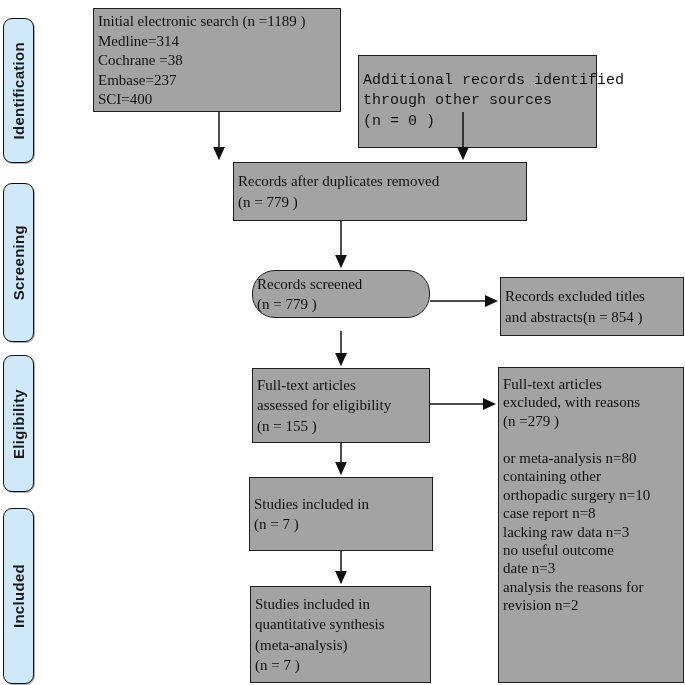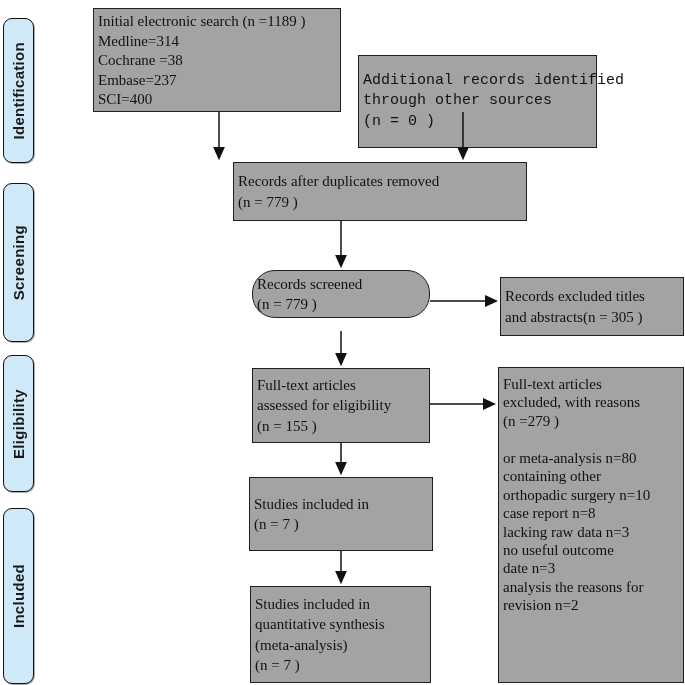--- a/index.html
+++ b/index.html
@@ -103,21 +103,21 @@
     <div class="line">(n = 779 )</div>
   </div>
 
   <div class="box" style="left:252px; top:270px; width:178px; height:48px;border-radius:23px;">
     <div class="line">Records screened</div>
     <div class="line">(n = 779 )</div>
   </div>
 
   <div class="box" style="left:500px; top:277px; width:184px; height:59px;">
     <div class="line">Records excluded titles</div>
-    <div class="line">and abstracts(n =  305 )</div>
+    <div class="line">and abstracts(n =  854 )</div>
   </div>
 
   <div class="box" style="left:252px; top:368px; width:178px; height:75px;">
     <div class="line">Full-text articles</div>
     <div class="line">assessed for eligibility</div>
     <div class="line">(n = 155 )</div>
   </div>
 
   <div class="box tall" style="left:498px; top:367px; width:186px; height:316px;">
     <div class="line">Full-text articles</div>

